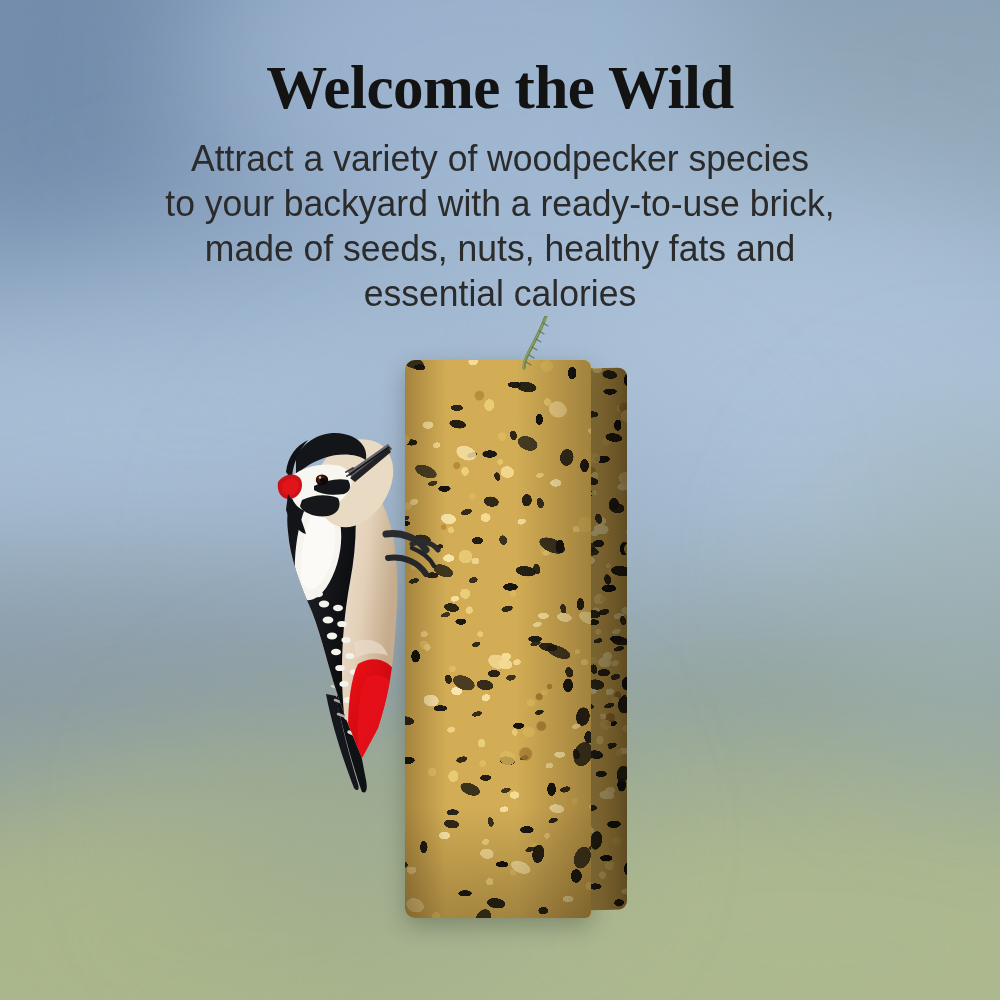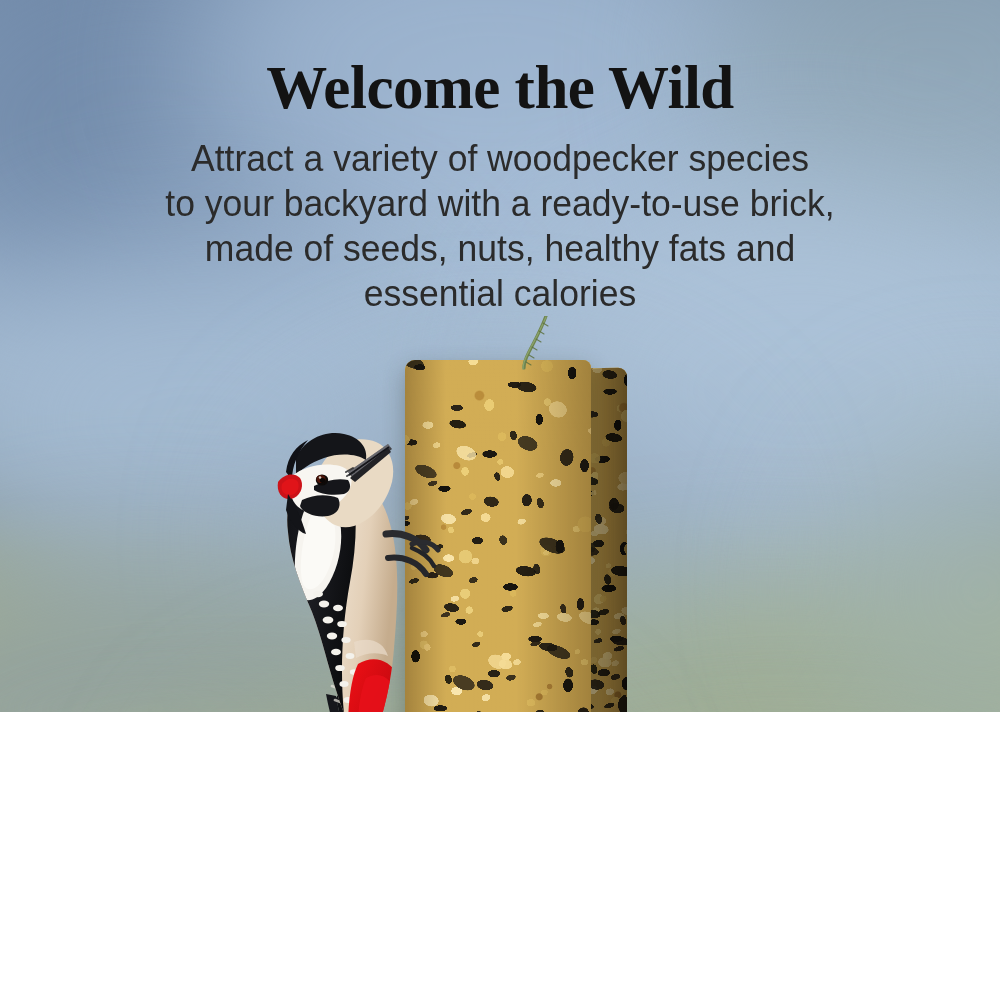--- a/index.html
+++ b/index.html
@@ -6,21 +6,21 @@
   * { box-sizing: border-box; margin: 0; padding: 0; }
   html, body {
     width: 1000px; height: 1000px;
     overflow: hidden;
     font-family: "Liberation Sans", sans-serif;
   }
 
   #scene {
     position: relative;
     width: 1000px;
-    height: 712px;
+    height: 1000px;
     overflow: hidden;
     background: #8ea7c1;
   }
 
   
   .bg-layer { position: absolute; inset: 0; }
 
   .bg-base {
     background:
       linear-gradient(180deg,

